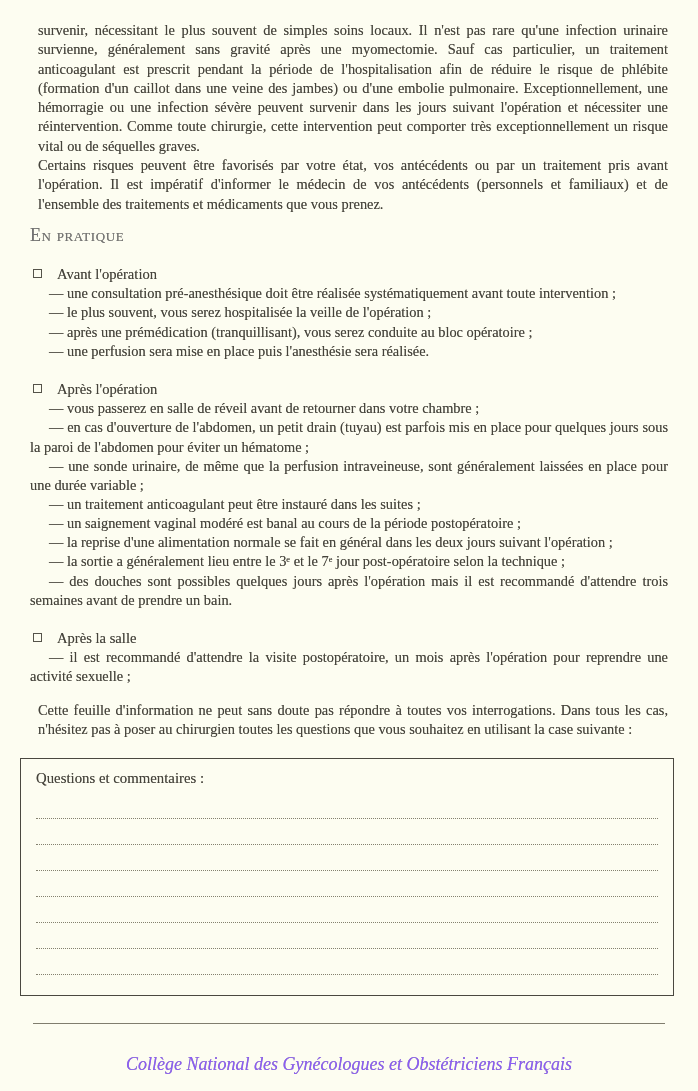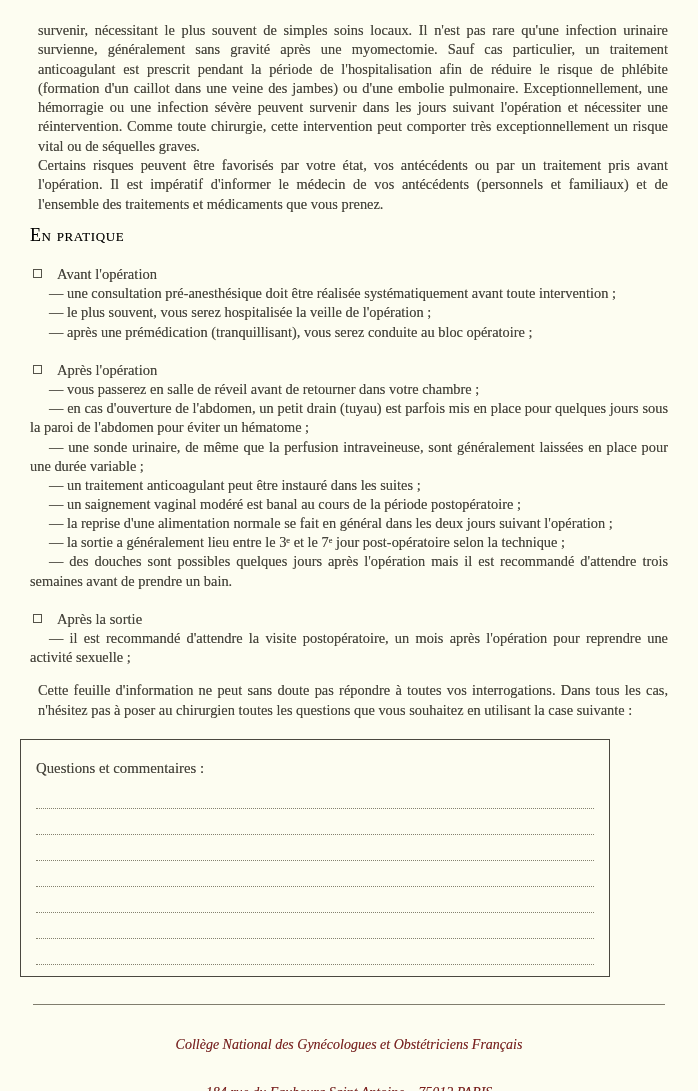--- a/index.html
+++ b/index.html
@@ -22,21 +22,21 @@
     text-align: justify;
     text-shadow: 0 0 0.6px rgba(66, 63, 54, 0.55);
     margin-left: 8px;
   }
   .section-heading {
     margin-top: 11px;
     font-size: 18px;
     font-weight: normal;
     font-variant: small-caps;
     letter-spacing: 0.6px;
-    color: #000000;
+    color: #737373;
     text-shadow: 0 0 0.6px rgba(66, 63, 54, 0.5);
   }
   .subsection {
     position: relative;
     margin-top: 19px;
   }
   .subsection-header {
     position: relative;
     padding-left: 27px;
     font-size: 14.6px;
@@ -57,24 +57,24 @@
     line-height: 19.15px;
     text-align: justify;
     text-indent: 19px;
     text-shadow: 0 0 0.6px rgba(66, 63, 54, 0.55);
   }
   .closing {
     margin-top: 14px;
   }
   .questions-box {
     margin: 19px -10px 0 -10px;
-    width: 590px;
+    width: 654px;
     height: 238px;
     border: 1.6px solid #4a4840;
-    padding: 20px 15px 0 15px;
+    padding: 11px 15px 0 15px;
     background: transparent;
   }
   .questions-label {
     font-size: 14.8px;
     color: #45433b;
     text-shadow: 0 0 0.6px rgba(66, 63, 54, 0.55);
   }
   .dotted-line {
     height: 26px;
     border-bottom: 1.5px dotted #84816f;
@@ -84,23 +84,23 @@
     margin-top: 27px;
     text-align: center;
   }
   .footer-rule {
     border: none;
     border-top: 1.2px solid #807d6e;
     width: 632px;
     margin: 0 auto 9px auto;
   }
   .footer-line {
-    font-size: 14px;
+    font-size: 18px;
     line-height: 16.2px;
-    color: #7f1d1d;
+    color: #8b5cf6;
     text-shadow: 0 0 0.6px rgba(66, 63, 54, 0.5);
     margin-top: 32px;
   }
   .footer-line.italic { font-style: italic; }
 </style>
 </head>
 <body>
 
 <div class="page">
 
@@ -110,41 +110,42 @@
   <h2 class="section-heading">En pratique</h2>
 
   <div class="subsection">
     <div class="subsection-header">
       <span class="bullet-square"></span>
       <span class="subsection-title">Avant l'opération</span>
     </div>
     <div class="item">— une consultation pré-anesthésique doit être réalisée systématiquement avant toute intervention ;</div>
     <div class="item">— le plus souvent, vous serez hospitalisée la veille de l'opération ;</div>
     <div class="item">— après une prémédication (tranquillisant), vous serez conduite au bloc opératoire ;</div>
+    <div class="item">— une perfusion sera mise en place puis l'anesthésie sera réalisée.</div>
   </div>
 
   <div class="subsection">
     <div class="subsection-header">
       <span class="bullet-square"></span>
       <span class="subsection-title">Après l'opération</span>
     </div>
     <div class="item">— vous passerez en salle de réveil avant de retourner dans votre chambre ;</div>
     <div class="item">— en cas d'ouverture de l'abdomen, un petit drain (tuyau) est parfois mis en place pour quelques jours sous la paroi de l'abdomen pour éviter un hématome ;</div>
     <div class="item">— une sonde urinaire, de même que la perfusion intraveineuse, sont généralement laissées en place pour  une durée variable ;</div>
     <div class="item">— un traitement anticoagulant peut être instauré dans les suites ;</div>
     <div class="item">— un saignement vaginal modéré est banal au cours de la période postopératoire ;</div>
     <div class="item">— la reprise d'une alimentation normale se fait en général dans les deux jours suivant l'opération ;</div>
     <div class="item">— la sortie a généralement lieu entre le 3ᵉ et le 7ᵉ jour post-opératoire selon la technique ;</div>
     <div class="item">— des douches sont possibles quelques jours après l'opération mais il est recommandé d'attendre trois semaines avant de prendre un bain.</div>
   </div>
 
   <div class="subsection">
     <div class="subsection-header">
       <span class="bullet-square"></span>
-      <span class="subsection-title">Après la sortie</span>
+      <span class="subsection-title">Après la salle</span>
     </div>
     <div class="item">— il est recommandé d'attendre la visite postopératoire, un mois après l'opération pour reprendre une activité sexuelle ;</div>
   </div>
 
   <p class="body-text closing">Cette feuille d'information ne peut sans doute pas répondre à toutes vos interrogations. Dans tous les cas, n'hésitez pas à poser au chirurgien toutes les questions que vous souhaitez en utilisant la case suivante :</p>
 
   <div class="questions-box">
     <div class="questions-label">Questions et commentaires :</div>
     <div class="dotted-line first"></div>
     <div class="dotted-line"></div>

